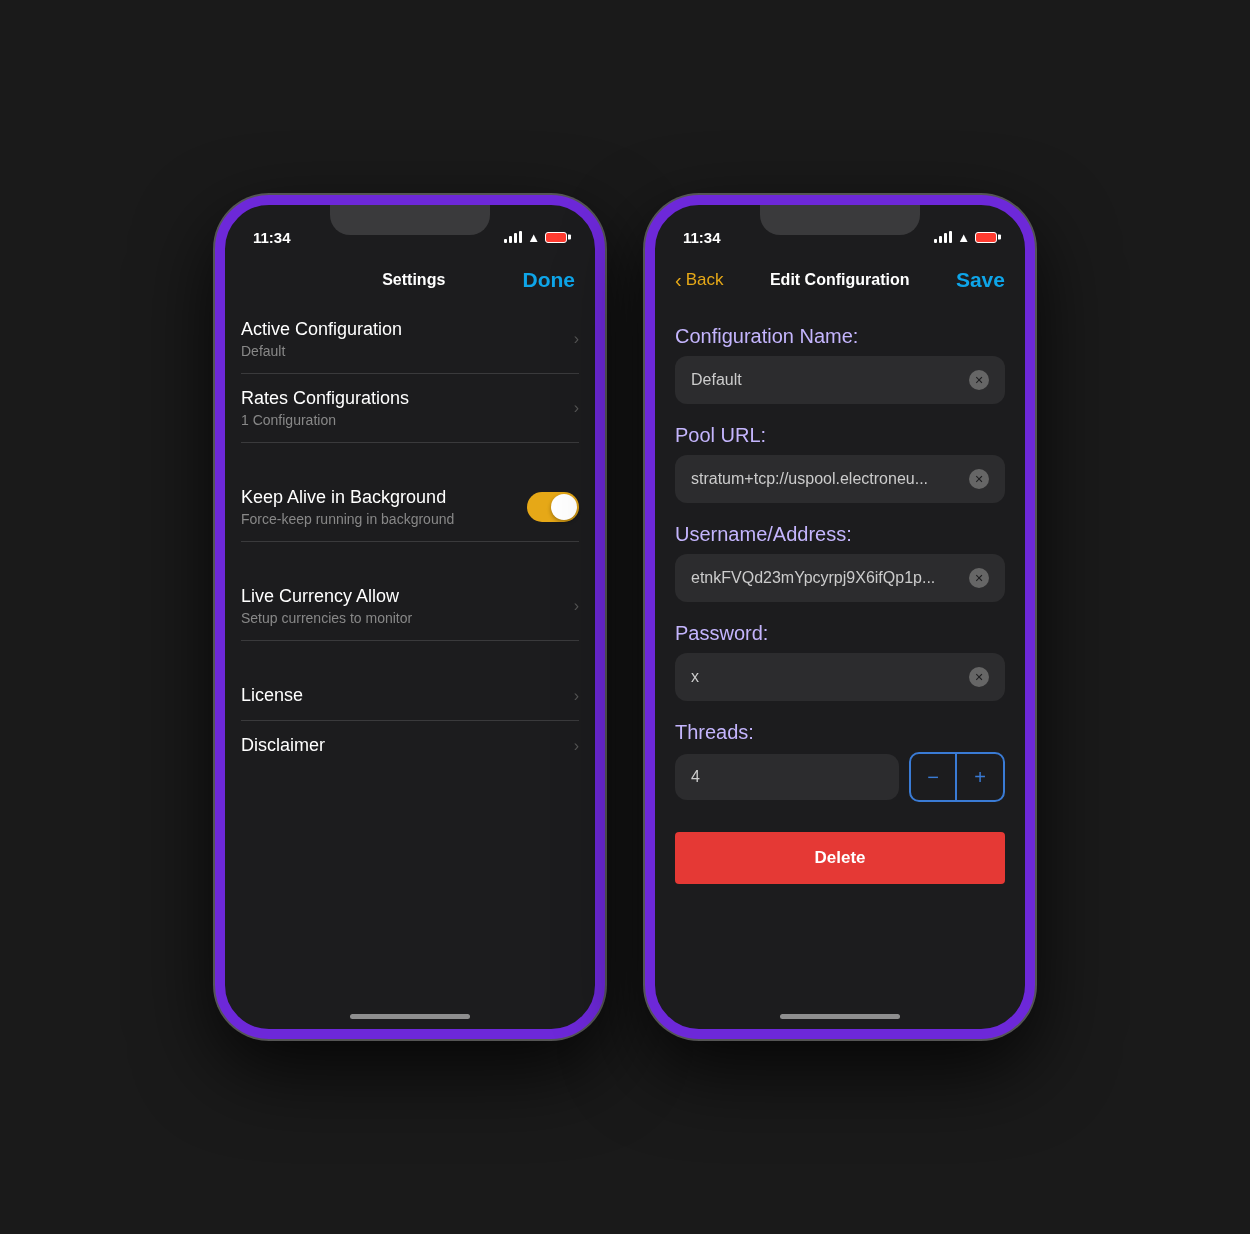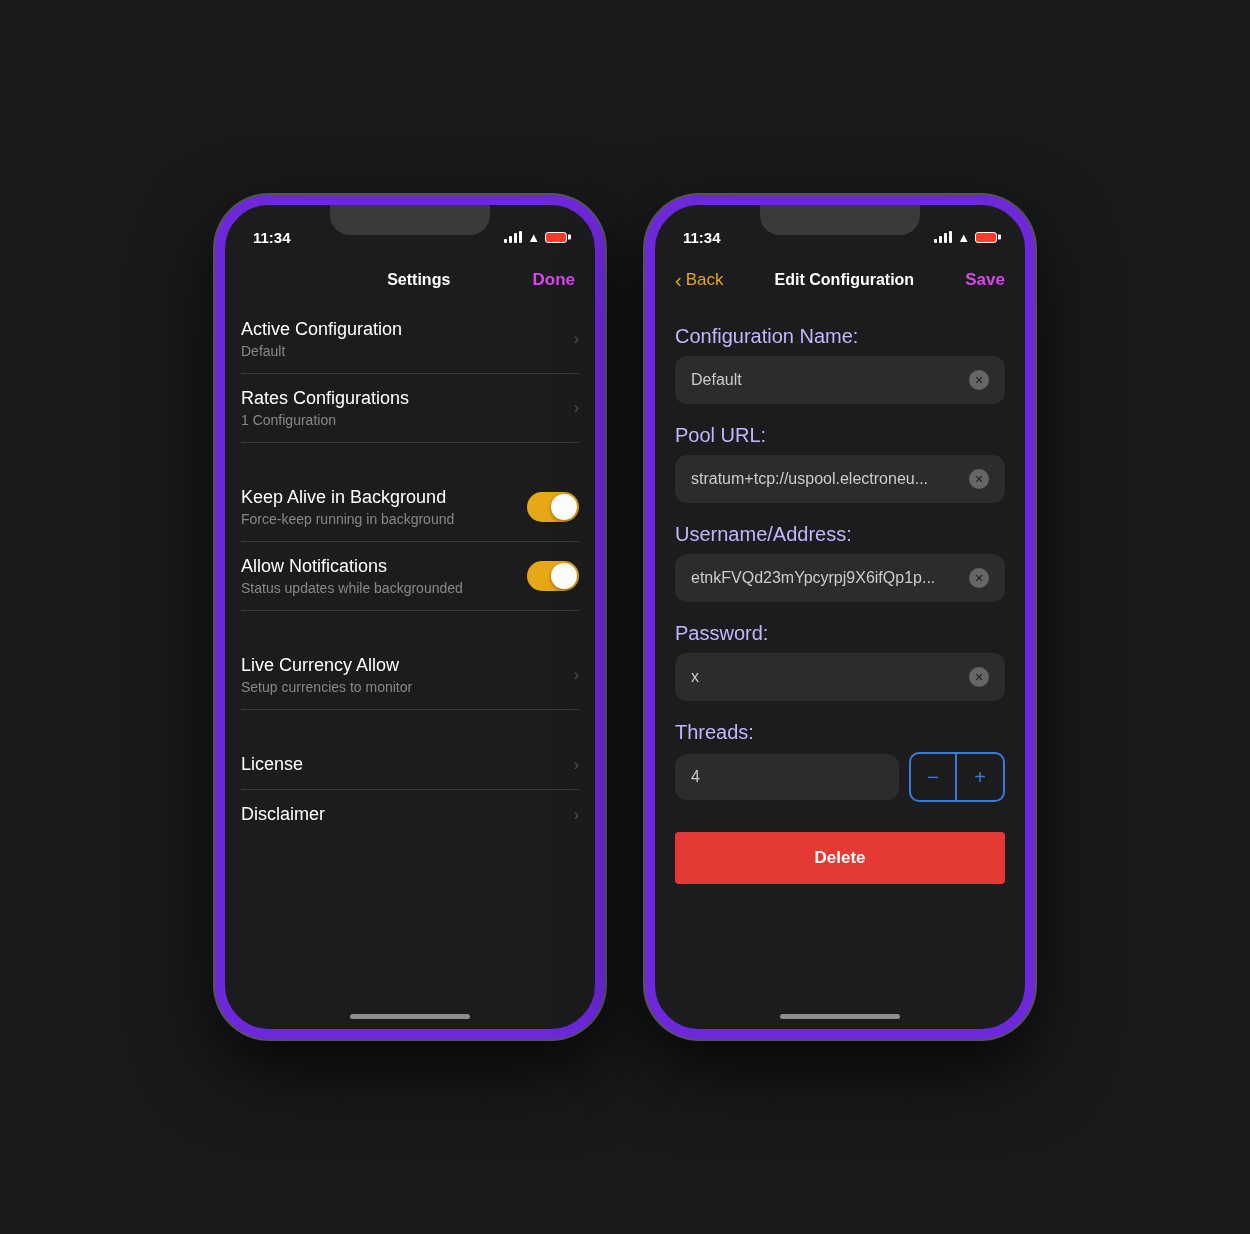--- a/index.html
+++ b/index.html
@@ -86,23 +86,23 @@
       align-items: center;
       padding: 10px 20px;
       height: 50px;
     }
     .nav-title {
       font-size: 16px;
       font-weight: 600;
       color: #fff;
     }
     .nav-action {
-      font-size: 17px;
+      font-size: 21px;
       font-weight: 600;
-      color: #d946ef;
+      color: #0ea5e9;
       cursor: pointer;
     }
     .nav-back {
       display: flex;
       align-items: center;
       gap: 4px;
       font-size: 17px;
       font-weight: 500;
       color: #e6a817;
       cursor: pointer;
@@ -361,27 +361,20 @@
       <div class="separator"></div>
 
       <div class="settings-item">
         <div class="settings-item-content">
           <div class="settings-item-title">Keep Alive in Background</div>
           <div class="settings-item-subtitle">Force-keep running in background</div>
         </div>
         <div class="toggle"></div>
       </div>
 
-      <div class="settings-item">
-        <div class="settings-item-content">
-          <div class="settings-item-title">Allow Notifications</div>
-          <div class="settings-item-subtitle">Status updates while backgrounded</div>
-        </div>
-        <div class="toggle"></div>
-      </div>
 
       <div class="separator"></div>
 
       <div class="settings-item">
         <div class="settings-item-content">
           <div class="settings-item-title">Live Currency Allow</div>
           <div class="settings-item-subtitle">Setup currencies to monitor</div>
         </div>
         <div class="settings-item-right">
           <span class="chevron-right">›</span>

